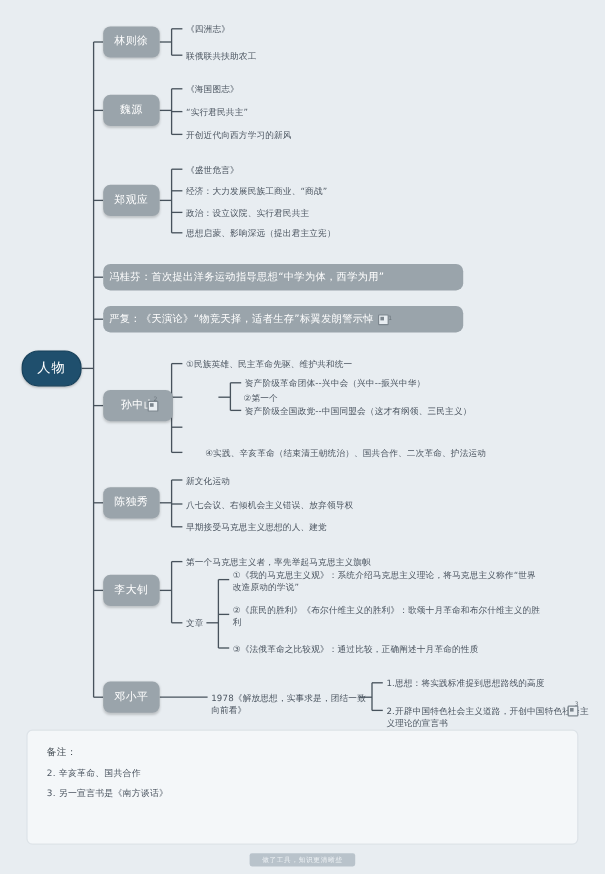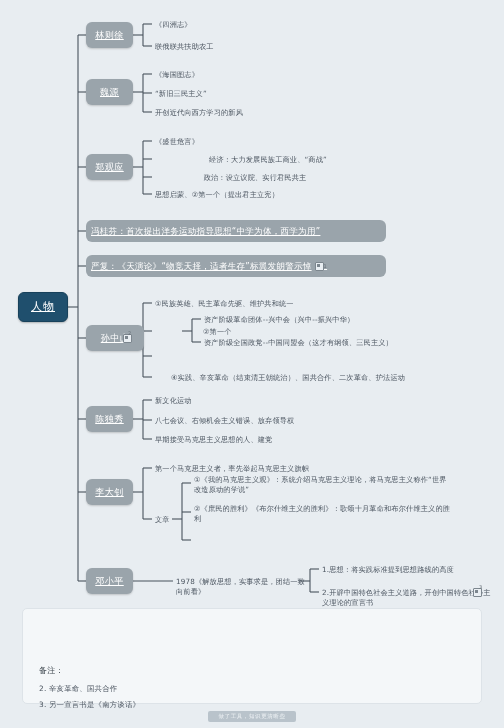--- a/index.html
+++ b/index.html
@@ -16,21 +16,20 @@
   .node{
     position:absolute;
     box-sizing:border-box;
     display:flex;align-items:center;justify-content:center;
     border-radius:6px;
     color:#ffffff;
     font-size:9px;
     letter-spacing:.5px;
     line-height:1.2;
     padding:0 4px;
-    text-decoration:underline;
   }
   .node.root{
     background:#1f4f6d;
     border:1px solid #17415b;
     box-shadow:0 1px 2px rgba(0,0,0,.25);
     font-size:11px;
     letter-spacing:1px;
   }
   .node.person{
     background:#9aa4ab;
@@ -79,21 +78,21 @@
     position:absolute;
     left:22px;top:608px;
     width:460px;height:96px;
     background:#f4f7f9;
     border:1px solid #dde3e8;
     border-radius:5px;
     box-sizing:border-box;
     padding:12px 16px;
   }
   #notes .nt-title{
-    font-size:8px;color:#3f4850;margin-bottom:8px;letter-spacing:.3px;margin-top:44px;
+    font-size:8px;color:#3f4850;margin-bottom:8px;letter-spacing:.3px;
   }
   #notes .nt-line{
     font-size:7.4px;color:#4b5560;margin-bottom:6px;letter-spacing:.2px;
   }
   #footer{
     position:absolute;left:0;bottom:6px;width:504px;
     display:flex;align-items:center;justify-content:center;
   }
   #footer .pill{
     background:#b9c3cb;
@@ -173,44 +172,44 @@
       <path d="M182 540 H191"></path>
 
       <path d="M133 581 H173"></path>
       <path d="M299 581 H310"></path>
       <path d="M310 569 V592"></path>
       <path d="M310 569 H319"></path>
       <path d="M310 592 H319"></path>
     </g>
   </svg>
 
-  <div class="node root" style="left:18px;top:292px;width:50px;height:30px;">
+  <div class="node root" style="left:18px;top:292px;width:50px;height:30px;border-radius:14px;">
     <span>人物</span>
   </div>
 
   <div class="node person" style="left:86px;top:22px;width:47px;height:26px;">
     <span>林则徐</span>
   </div>
   <div class="leaf" style="left:155px;top:20px;width:120px;">《四洲志》</div>
   <div class="leaf" style="left:155px;top:42px;width:140px;">联俄联共扶助农工</div>
 
   <div class="node person" style="left:86px;top:79px;width:47px;height:26px;">
     <span>魏源</span>
   </div>
   <div class="leaf" style="left:155px;top:70px;width:130px;">《海国图志》</div>
-  <div class="leaf" style="left:155px;top:89px;width:140px;">“新旧三民主义”</div>
+  <div class="leaf" style="left:155px;top:89px;width:140px;">“实行君民共主”</div>
   <div class="leaf" style="left:155px;top:108px;width:170px;">开创近代向西方学习的新风</div>
 
   <div class="node person" style="left:86px;top:154px;width:47px;height:26px;">
     <span>郑观应</span>
   </div>
   <div class="leaf" style="left:155px;top:137px;width:130px;">《盛世危言》</div>
-  <div class="leaf" style="left:168px;top:155px;width:200px;text-align:center;">经济：大力发展民族工商业、“商战”</div>
-  <div class="leaf" style="left:155px;top:173px;width:200px;text-align:center;">政治：设立议院、实行君民共主</div>
-  <div class="leaf" style="left:155px;top:190px;width:220px;">思想启蒙、②第一个（提出君主立宪）</div>
+  <div class="leaf" style="left:155px;top:155px;width:200px;">经济：大力发展民族工商业、“商战”</div>
+  <div class="leaf" style="left:155px;top:173px;width:200px;">政治：设立议院、实行君民共主</div>
+  <div class="leaf" style="left:155px;top:190px;width:220px;">思想启蒙、影响深远（提出君主立宪）</div>
 
   <div class="node wide" style="left:86px;top:220px;width:300px;height:22px;">
     <span>冯桂芬：首次提出洋务运动指导思想“中学为体，西学为用”</span>
   </div>
 
   <div class="node wide" style="left:86px;top:255px;width:300px;height:22px;">
     <span>严复：《天演论》“物竞天择，适者生存”标翼发朗警示悼</span>
     <span class="flag"></span>
     <span class="sup">1</span>
   </div>
@@ -236,20 +235,21 @@
 
   <div class="node person" style="left:86px;top:479px;width:47px;height:26px;">
     <span>李大钊</span>
   </div>
   <div class="leaf" style="left:155px;top:464px;width:260px;">第一个马克思主义者，率先举起马克思主义旗帜</div>
   <div class="leaf mid" style="left:155px;top:515px;width:30px;">文章</div>
   <div class="leaf" style="left:194px;top:475px;width:265px;">①《我的马克思主义观》：系统介绍马克思主义理论，将马克思主义称作“世界
 改造原动的学说”</div>
   <div class="leaf" style="left:194px;top:504px;width:265px;">②《庶民的胜利》《布尔什维主义的胜利》：歌颂十月革命和布尔什维主义的胜
 利</div>
+  <div class="leaf" style="left:194px;top:536px;width:265px;">③《法俄革命之比较观》：通过比较，正确阐述十月革命的性质</div>
 
   <div class="node person" style="left:86px;top:568px;width:47px;height:26px;">
     <span>邓小平</span>
   </div>
   <div class="leaf" style="left:176px;top:577px;width:130px;">1978《解放思想，实事求是，团结一致向前看》</div>
   <div class="leaf" style="left:322px;top:565px;width:180px;">1.思想：将实践标准提到思想路线的高度</div>
   <div class="leaf" style="left:322px;top:588px;width:170px;">2.开辟中国特色社会主义道路，开创中国特色社会主义理论的宣言书</div>
   <span class="flag" style="position:absolute;left:470px;top:588px;"></span>
   <span class="sup" style="position:absolute;left:479px;top:584px;">3</span>
 

